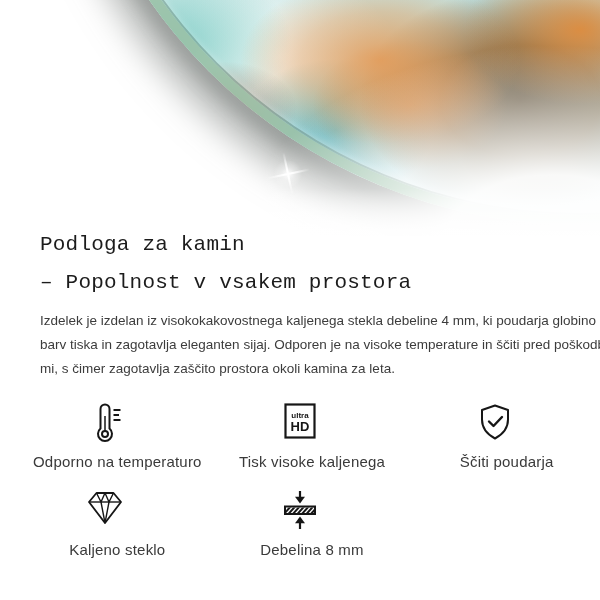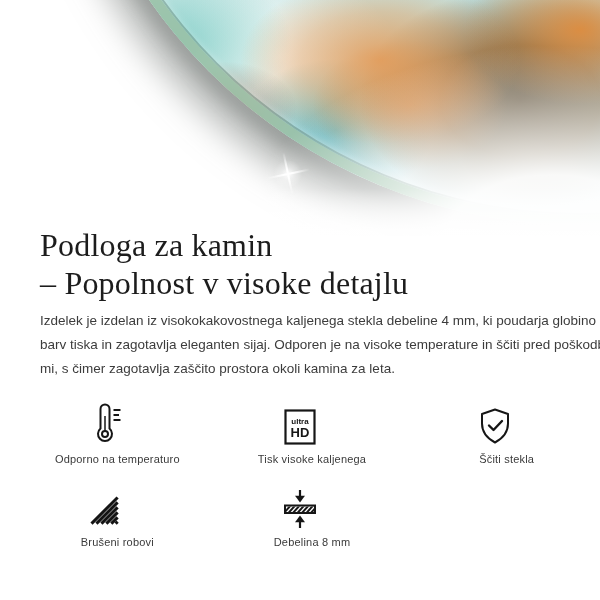--- a/index.html
+++ b/index.html
@@ -43,53 +43,53 @@
   .sparkle::after{left:21px;top:0;width:2px;height:44px;background:linear-gradient(180deg,transparent 0%,#fff 42%,#fff 58%,transparent 100%);}
   .photo-fade{
     position:absolute;inset:0;pointer-events:none;
     background:
       radial-gradient(ellipse 480px 300px at 92% 102%, rgba(255,255,255,0.95) 22%, rgba(255,255,255,0) 65%),
       linear-gradient(to bottom, rgba(255,255,255,0) 80%, rgba(255,255,255,0.9) 98%);
   }
   
   .title{
     position:absolute;left:40px;top:226px;
-    font-family:Liberation Serif, serif;font-size:32px;line-height:38px;
+    font-family:Liberation Mono, monospace;font-size:21px;line-height:38px;
     color:#1c1c1c;font-weight:400;letter-spacing:0.2px;
   }
   .desc{
     position:absolute;left:40px;top:309px;
     font-size:13.5px;line-height:24px;color:#3c3c3c;white-space:nowrap;
   }
   
   .features{
     position:absolute;left:8px;top:402px;width:584px;
     display:grid;grid-template-columns:repeat(3,1fr);row-gap:20px;
   }
   .feature{display:flex;flex-direction:column;align-items:center;}
-  .icon-box{height:44px;display:flex;align-items:flex-end;justify-content:center;}
-  .feature-label{margin-top:7px;font-size:11px;color:#3a3a3a;letter-spacing:0.2px;margin-left:24px;}
+  .icon-box{height:44px;display:flex;justify-content:center;}
+  .feature-label{margin-top:7px;font-size:15px;color:#3a3a3a;letter-spacing:0.2px;margin-left:24px;}
   .feature svg{display:block;}
   .stroke{fill:none;stroke:#161616;stroke-width:2;}
   .hd-top{font-family:"Liberation Sans",sans-serif;font-size:8px;font-weight:700;fill:#161616;}
   .hd-bottom{font-family:"Liberation Sans",sans-serif;font-size:13px;font-weight:800;fill:#161616;}
 </style>
 </head>
 <body>
 
 <div class="photo">
   <div class="glass"></div>
   <div class="glass-edge"></div>
   <div class="sparkle"></div>
   <div class="photo-fade"></div>
 </div>
 
 <h1 class="title" style="margin:0;">
   <div>Podloga za kamin</div>
-  <div>– Popolnost v visoke detajlu</div>
+  <div>– Popolnost v vsakem prostora</div>
 </h1>
 
 <div class="desc">
   <div>Izdelek je izdelan iz visokokakovostnega kaljenega stekla debeline 4 mm, ki poudarja globino</div>
   <div>barv tiska in zagotavlja eleganten sijaj. Odporen je na visoke temperature in ščiti pred poškodba-</div>
   <div>mi, s čimer zagotavlja zaščito prostora okoli kamina za leta.</div>
 </div>
 
 <div class="features">
 
@@ -118,39 +118,35 @@
     <div class="feature-label">Tisk visoke kaljenega</div>
   </div>
 
   <div class="feature">
     <div class="icon-box">
       <svg width="40" height="40" viewBox="0 0 40 40">
         <path class="stroke" stroke-linejoin="round" d="M20 3.5 L33 8 V17.5 C33 26.5 27.5 32.5 20 36.5 C12.5 32.5 7 26.5 7 17.5 V8 Z"></path>
         <path class="stroke" style="stroke-width:2.4" stroke-linecap="round" stroke-linejoin="round" d="M14 19.5 L18.5 24 L27 15"></path>
       </svg>
     </div>
-    <div class="feature-label">Ščiti stekla</div>
+    <div class="feature-label">Ščiti poudarja</div>
   </div>
-
 
   <div class="feature">
     <div class="icon-box">
-      <svg width="36" height="36" viewBox="0 0 40 40">
-        <g stroke="#141414" stroke-width="3.4" fill="none">
-          <path d="M5 34 L34 5"></path>
-          <path d="M10.5 34 L34 10.5"></path>
-          <path d="M16 34 L34 16"></path>
-          <path d="M21.5 34 L34 21.5"></path>
-          <path d="M27 34 L34 27"></path>
-          <path d="M31.8 34 L34 31.8"></path>
-        </g>
+      <svg width="40" height="36" viewBox="0 0 40 36">
+        <path class="stroke" style="stroke-width:1.8" stroke-linejoin="round" d="M11.5 3 H28.5 L36 12 L20 33 L4 12 Z"></path>
+        <path class="stroke" style="stroke-width:1.4" d="M4 12 H36"></path>
+        <path class="stroke" style="stroke-width:1.4" stroke-linejoin="round" d="M11.5 3 L16 12 L20 3 L24 12 L28.5 3"></path>
+        <path class="stroke" style="stroke-width:1.4" d="M16 12 L20 33 M24 12 L20 33"></path>
       </svg>
     </div>
-    <div class="feature-label">Brušeni robovi</div>
+    <div class="feature-label">Kaljeno steklo</div>
   </div>
+
 
   <div class="feature">
     <div class="icon-box">
       <svg width="40" height="40" viewBox="0 0 40 40">
         <defs>
           <clipPath id="barclip">
               <rect x="6" y="17.5" width="28" height="5.5"></rect>
             </clipPath>
         </defs>
         <rect class="stroke" x="5" y="16.5" width="30" height="7.5"></rect>

